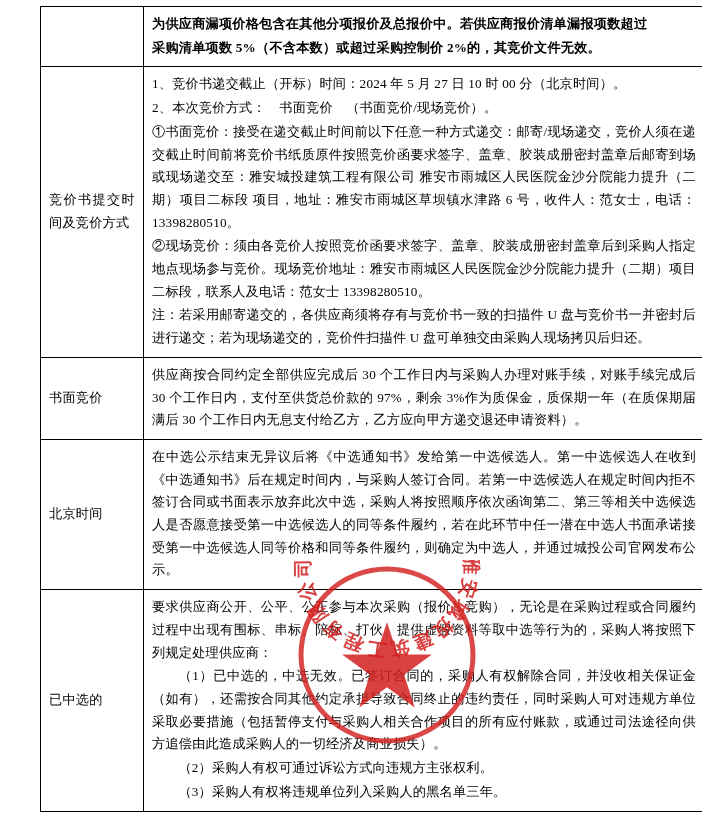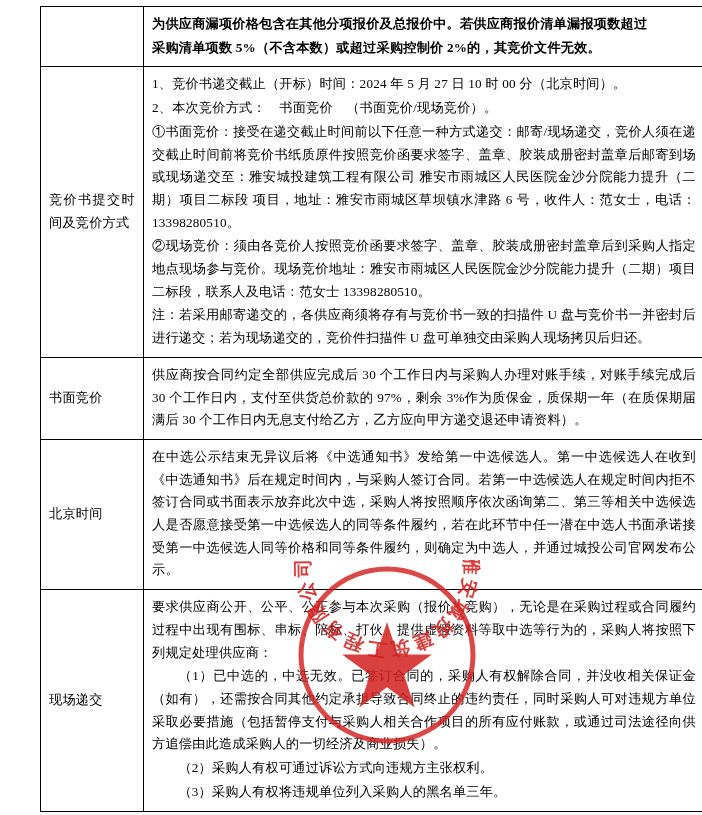--- a/index.html
+++ b/index.html
@@ -111,21 +111,21 @@
       </tr>
 
       <tr>
         <td class="label">北京时间</td>
         <td class="body">
           <p>在中选公示结束无异议后将《中选通知书》发给第一中选候选人。第一中选候选人在收到《中选通知书》后在规定时间内，与采购人签订合同。若第一中选候选人在规定时间内拒不签订合同或书面表示放弃此次中选，采购人将按照顺序依次函询第二、第三等相关中选候选人是否愿意接受第一中选候选人的同等条件履约，若在此环节中任一潜在中选人书面承诺接受第一中选候选人同等价格和同等条件履约，则确定为中选人，并通过城投公司官网发布公示。</p>
         </td>
       </tr>
 
       <tr>
-        <td class="label">现场递交</td>
+        <td class="label">已中选的</td>
         <td class="body">
           <p>要求供应商公开、公平、公正参与本次采购（报价、竞购），无论是在采购过程或合同履约过程中出现有围标、串标、陪标、打伙、提供虚假资料等取中选等行为的，采购人将按照下列规定处理供应商：</p>
           <p class="ind">（1）已中选的，中选无效。已签订合同的，采购人有权解除合同，并没收相关保证金（如有），还需按合同其他约定承担导致合同终止的违约责任，同时采购人可对违规方单位采取必要措施（包括暂停支付与采购人相关合作项目的所有应付账款，或通过司法途径向供方追偿由此造成采购人的一切经济及商业损失）。</p>
           <p class="ind">（2）采购人有权可通过诉讼方式向违规方主张权利。</p>
           <p class="ind">（3）采购人有权将违规单位列入采购人的黑名单三年。</p>
         </td>
       </tr>
 
     </tbody>
   </table>

